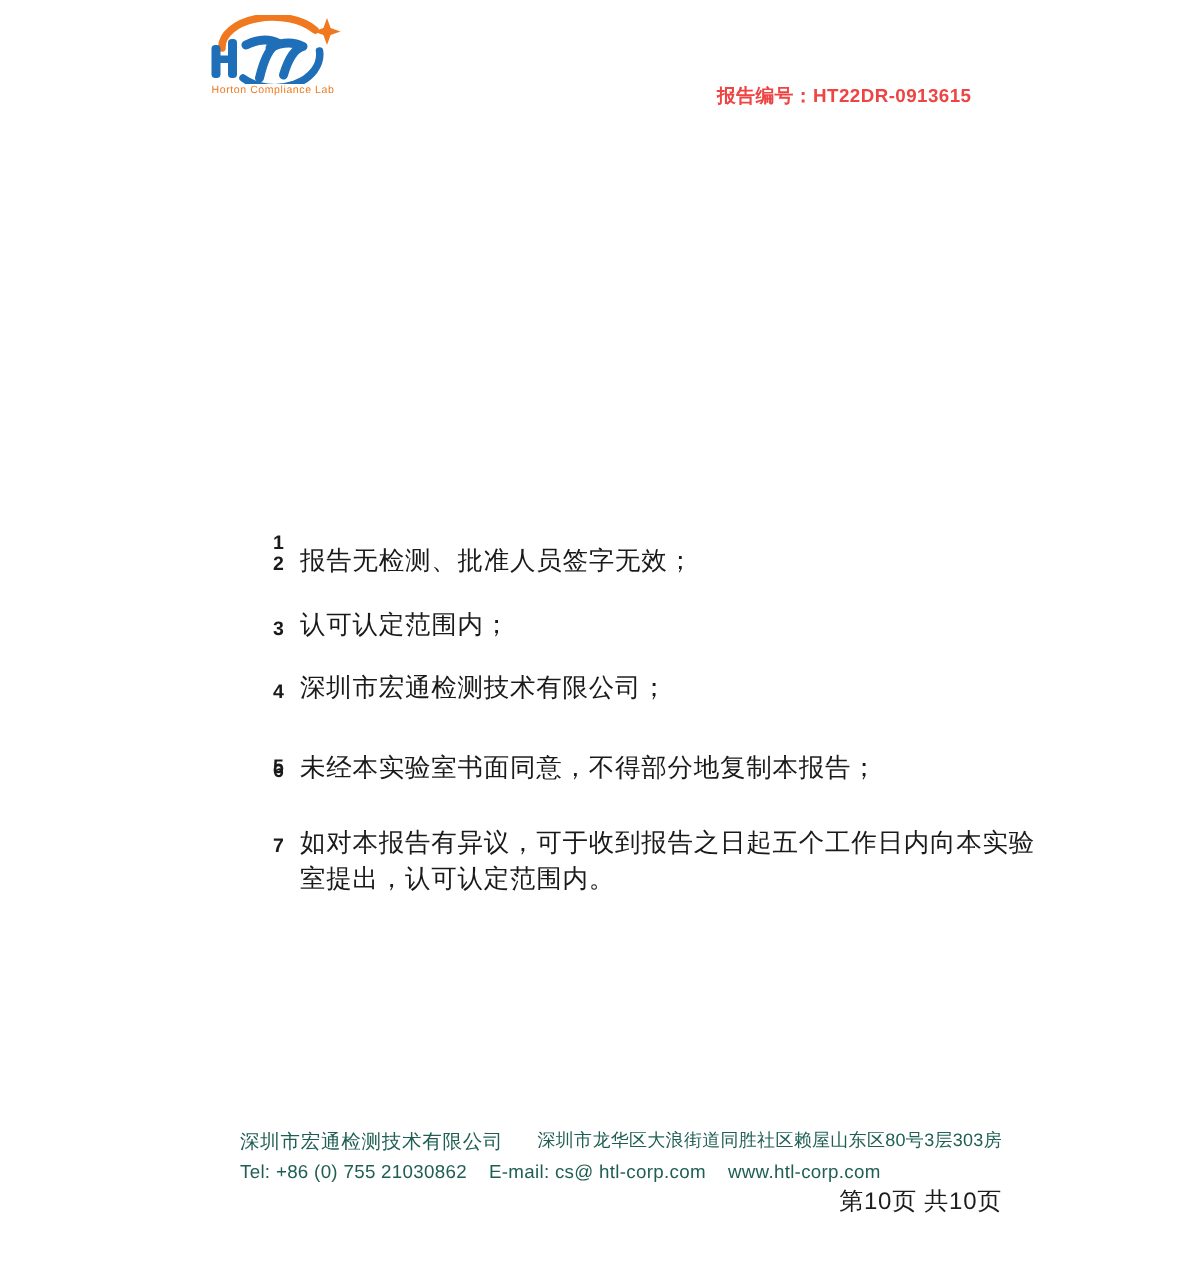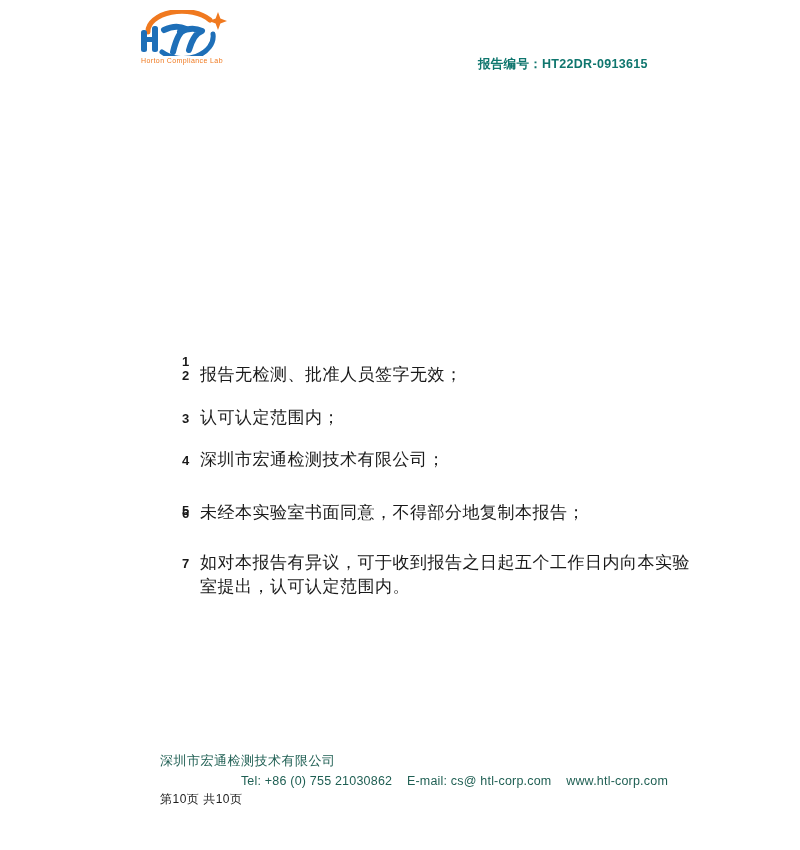--- a/index.html
+++ b/index.html
@@ -15,21 +15,21 @@
     position: absolute; left: 136px; top: 10px; width: 100px; height: 62px;
   }
   .logo-caption {
     position: absolute; left: 0; top: 47px; width: 92px;
     font-size: 7px; letter-spacing: 0.4px; color: #f0791f;
     text-align: center; white-space: nowrap;
     font-family: "Liberation Sans", sans-serif;
   }
   .report-no {
     position: absolute; left: 478px; top: 56px;
-    font-size: 12.5px; font-weight: 600; color: #0f766e;
+    font-size: 12.5px; font-weight: 600; color: #ef4444;
     letter-spacing: 0.3px; white-space: nowrap;
   }
 
   
   .doc-title {
     position: absolute; top: 251px; left: 0; width: 778px;
     text-align: center;
     font-family: "DejaVu Serif", "Liberation Serif", serif;
     font-size: 21px; font-weight: bold; color: #000000;
     letter-spacing: 3px;
@@ -59,27 +59,27 @@
   .footer {
     position: absolute; left: 160px; top: 752px; width: 508px;
   }
   .footer-line1 {
     display: flex; justify-content: space-between; align-items: flex-start;
     color: #1f5f53;
   }
   .footer-company { font-size: 13px; letter-spacing: 0.5px; }
   .footer-address { font-size: 12px; letter-spacing: 0.2px; }
   .footer-line2 {
-    margin-top: 4px; text-align: right;
+    margin-top: 4px; text-align: left;
     font-size: 12.5px; color: #1f5f53; letter-spacing: 0.2px;
     white-space: pre;
   }
   .footer-line3 {
-    margin-top: 3px; text-align: left;
-    font-size: 12px; color: #1c1c1c; letter-spacing: 0.5px;
+    margin-top: 3px; text-align: right;
+    font-size: 16px; color: #1c1c1c; letter-spacing: 0.5px;
   }
 </style>
 </head>
 <body>
 
 <div class="page">
 
   <div class="logo-wrap">
     <svg width="92" height="46" viewBox="0 0 92 46">
 
@@ -127,18 +127,19 @@
     </div>
     <div class="note-item">
       <span class="note-num">7</span>
       <span class="note-text">如对本报告有异议，可于收到报告之日起五个工作日内向本实验室提出，认可认定范围内。</span>
     </div>
   </div>
 
   <div class="footer">
     <div class="footer-line1">
       <span class="footer-company">深圳市宏通检测技术有限公司</span>
+      <span class="footer-address">深圳市龙华区大浪街道同胜社区赖屋山东区80号3层303房</span>
     </div>
     <div class="footer-line2">Tel: +86 (0) 755 21030862    E-mail: cs@ htl-corp.com    www.htl-corp.com</div>
     <div class="footer-line3">第10页 共10页</div>
   </div>
 
 </div>
 
 </body></html>

